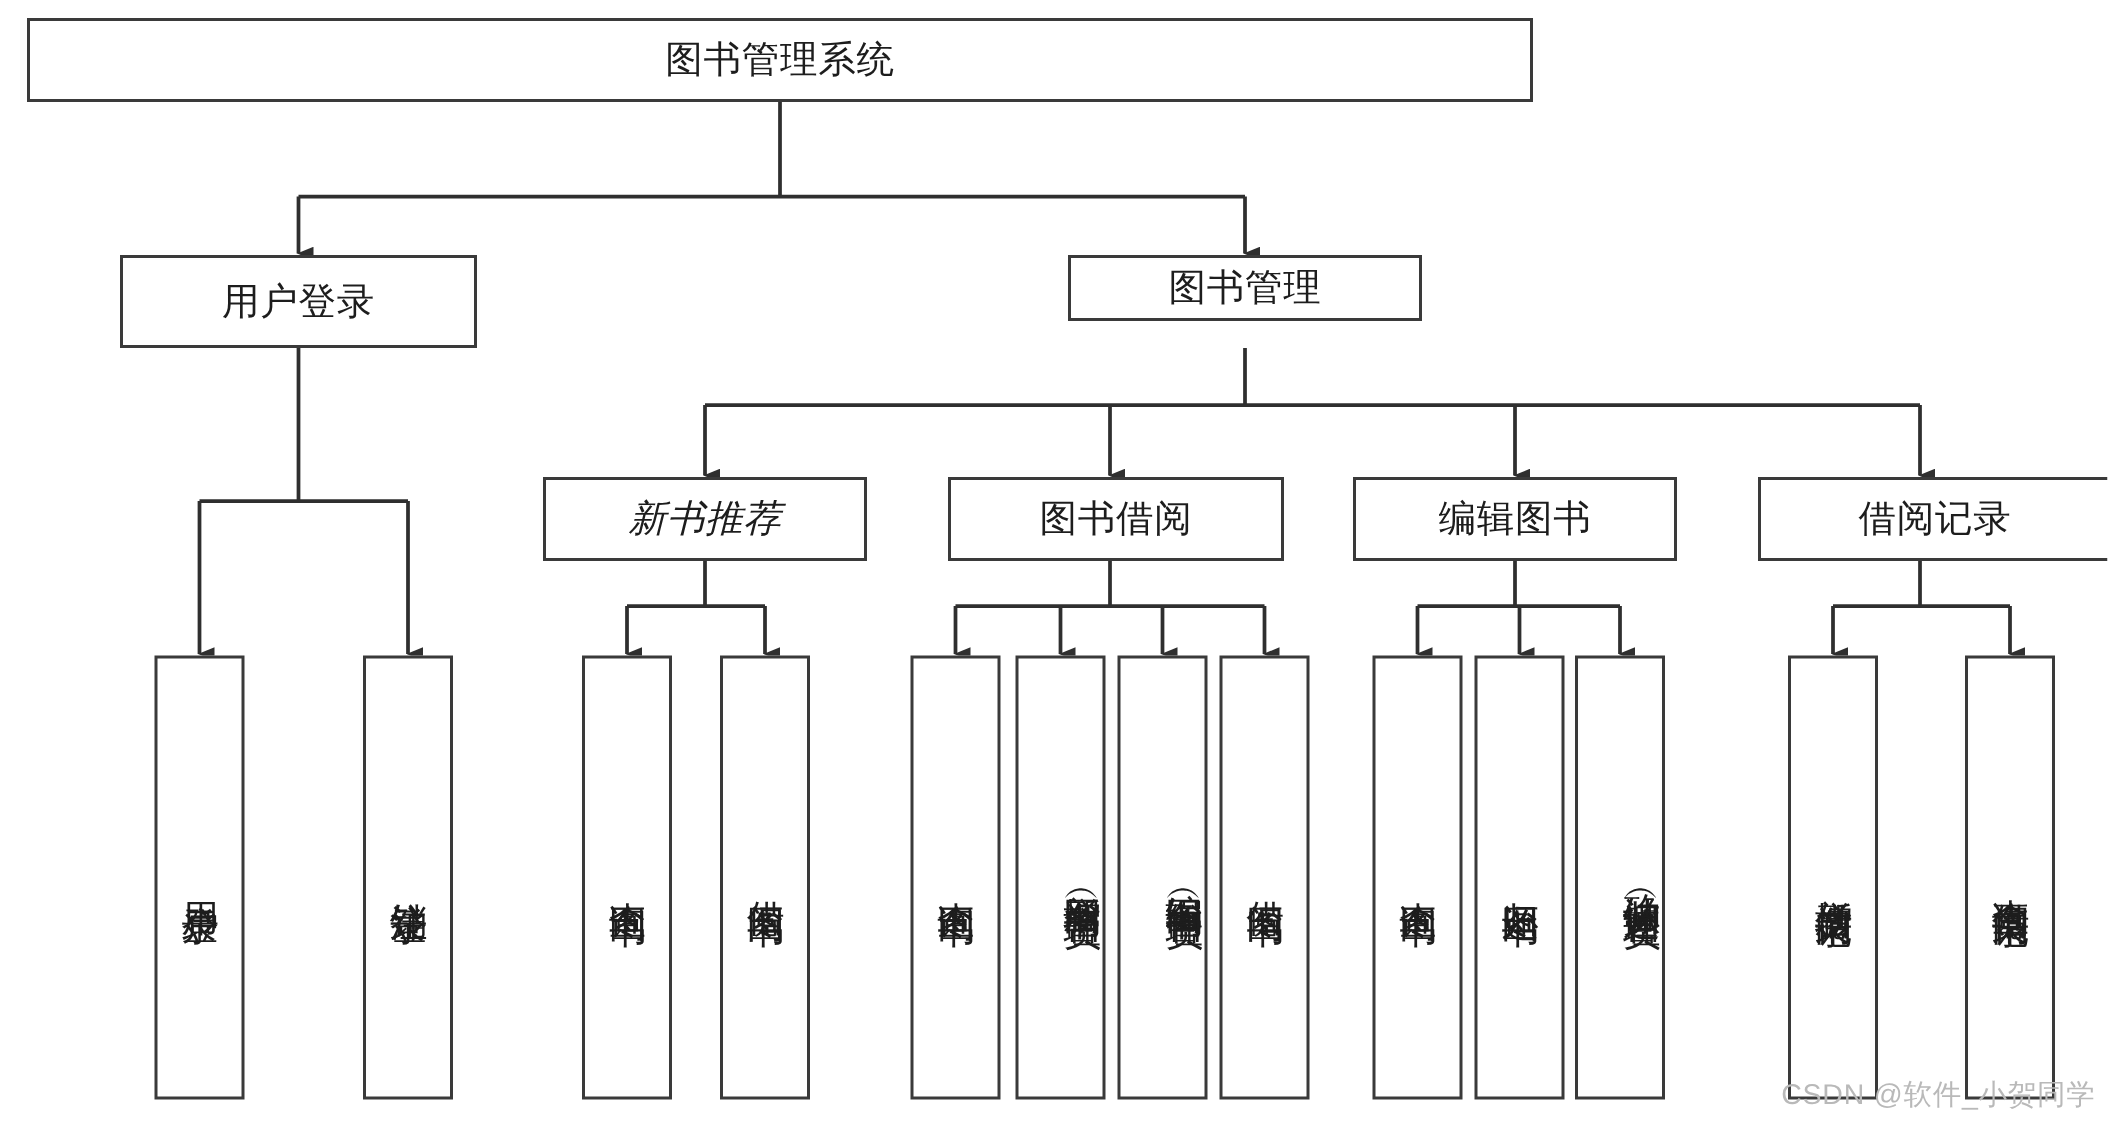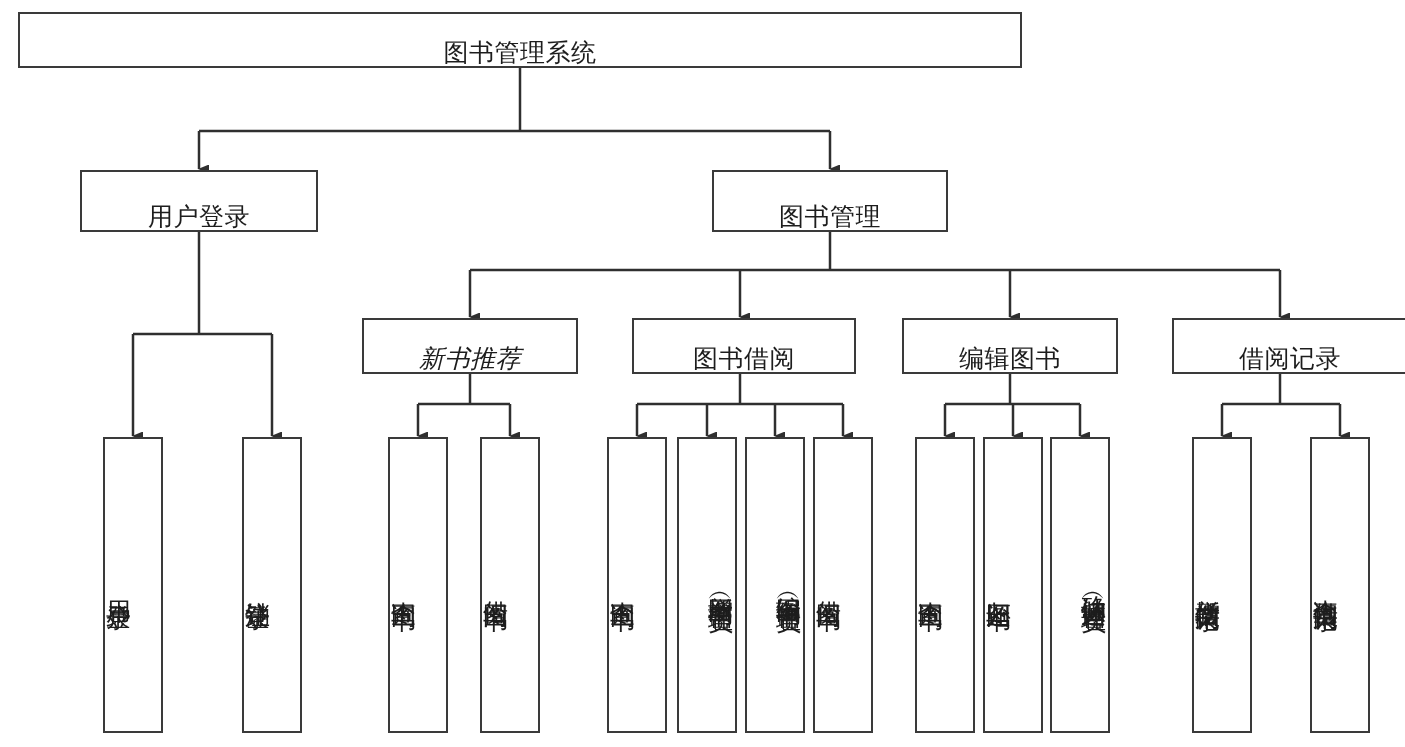--- a/index.html
+++ b/index.html
@@ -25,21 +25,21 @@
     width: 1405px;
     height: 747px;
     pointer-events: none;
   }
   .node {
     position: absolute;
     box-sizing: border-box;
     background: #ffffff;
     border: 2px solid #3a3a3a;
     display: flex;
-    align-items: flex-end;
+    align-items: center;
     justify-content: center;
     color: #1d1d1d;
     line-height: 1.12;
   }
   .node.h-node {
     font-size: 25px;
     letter-spacing: 0.5px;
   }
   .node.v-node {
     font-size: 25px;
@@ -115,21 +115,21 @@
       </g>
   </svg>
 
   <div id="nodes-layer">
       <div class="node h-node" style="left: 18px; top: 12px; width: 1004px; height: 56px;">
         <span class="label">图书管理系统</span>
       </div>
       <div class="node h-node" style="left: 80px; top: 170px; width: 238px; height: 62px;">
         <span class="label">用户登录</span>
       </div>
-      <div class="node h-node" style="left: 712px; top: 170px; width: 236px; height: 62px;">
+      <div class="node h-node" style="left: 712px; top: 170px; width: 236px; height: 44px;">
         <span class="label">图书管理</span>
       </div>
       <div class="node h-node" style="left: 362px; top: 318px; width: 216px; height: 56px; font-style: italic;">
         <span class="label">新书推荐</span>
       </div>
       <div class="node h-node" style="left: 632px; top: 318px; width: 224px; height: 56px;">
         <span class="label">图书借阅</span>
       </div>
       <div class="node h-node" style="left: 902px; top: 318px; width: 216px; height: 56px;">
         <span class="label">编辑图书</span>
@@ -171,13 +171,14 @@
         <span class="label">确认归还（管理员）</span>
       </div>
       <div class="node v-node" style="left: 1192px; top: 437px; width: 60px; height: 296px;">
         <span class="label">新增借阅记录</span>
       </div>
       <div class="node v-node" style="left: 1310px; top: 437px; width: 60px; height: 296px;">
         <span class="label">查询借阅记录</span>
       </div>
     </div>
 
+  <div id="watermark">CSDN @软件_小贺同学</div>
 </div>
 
 </body></html>

